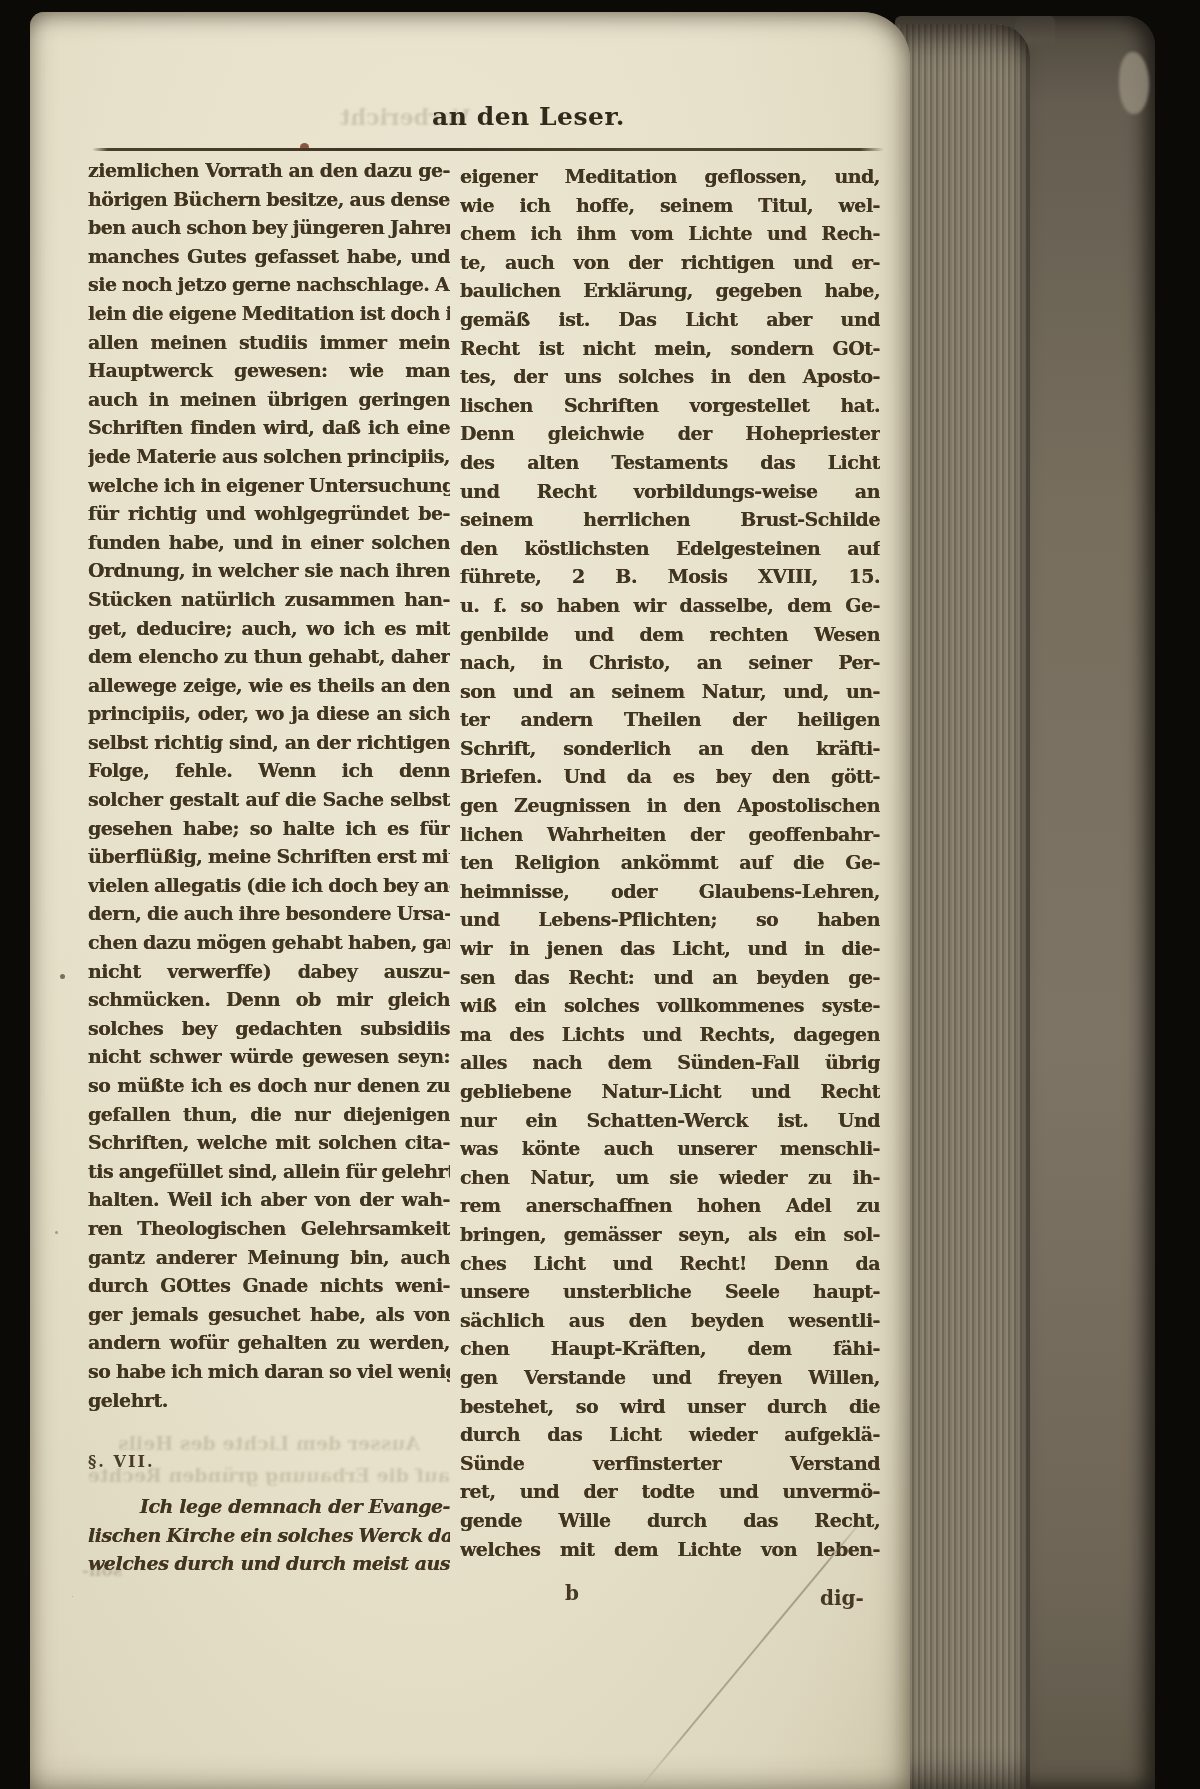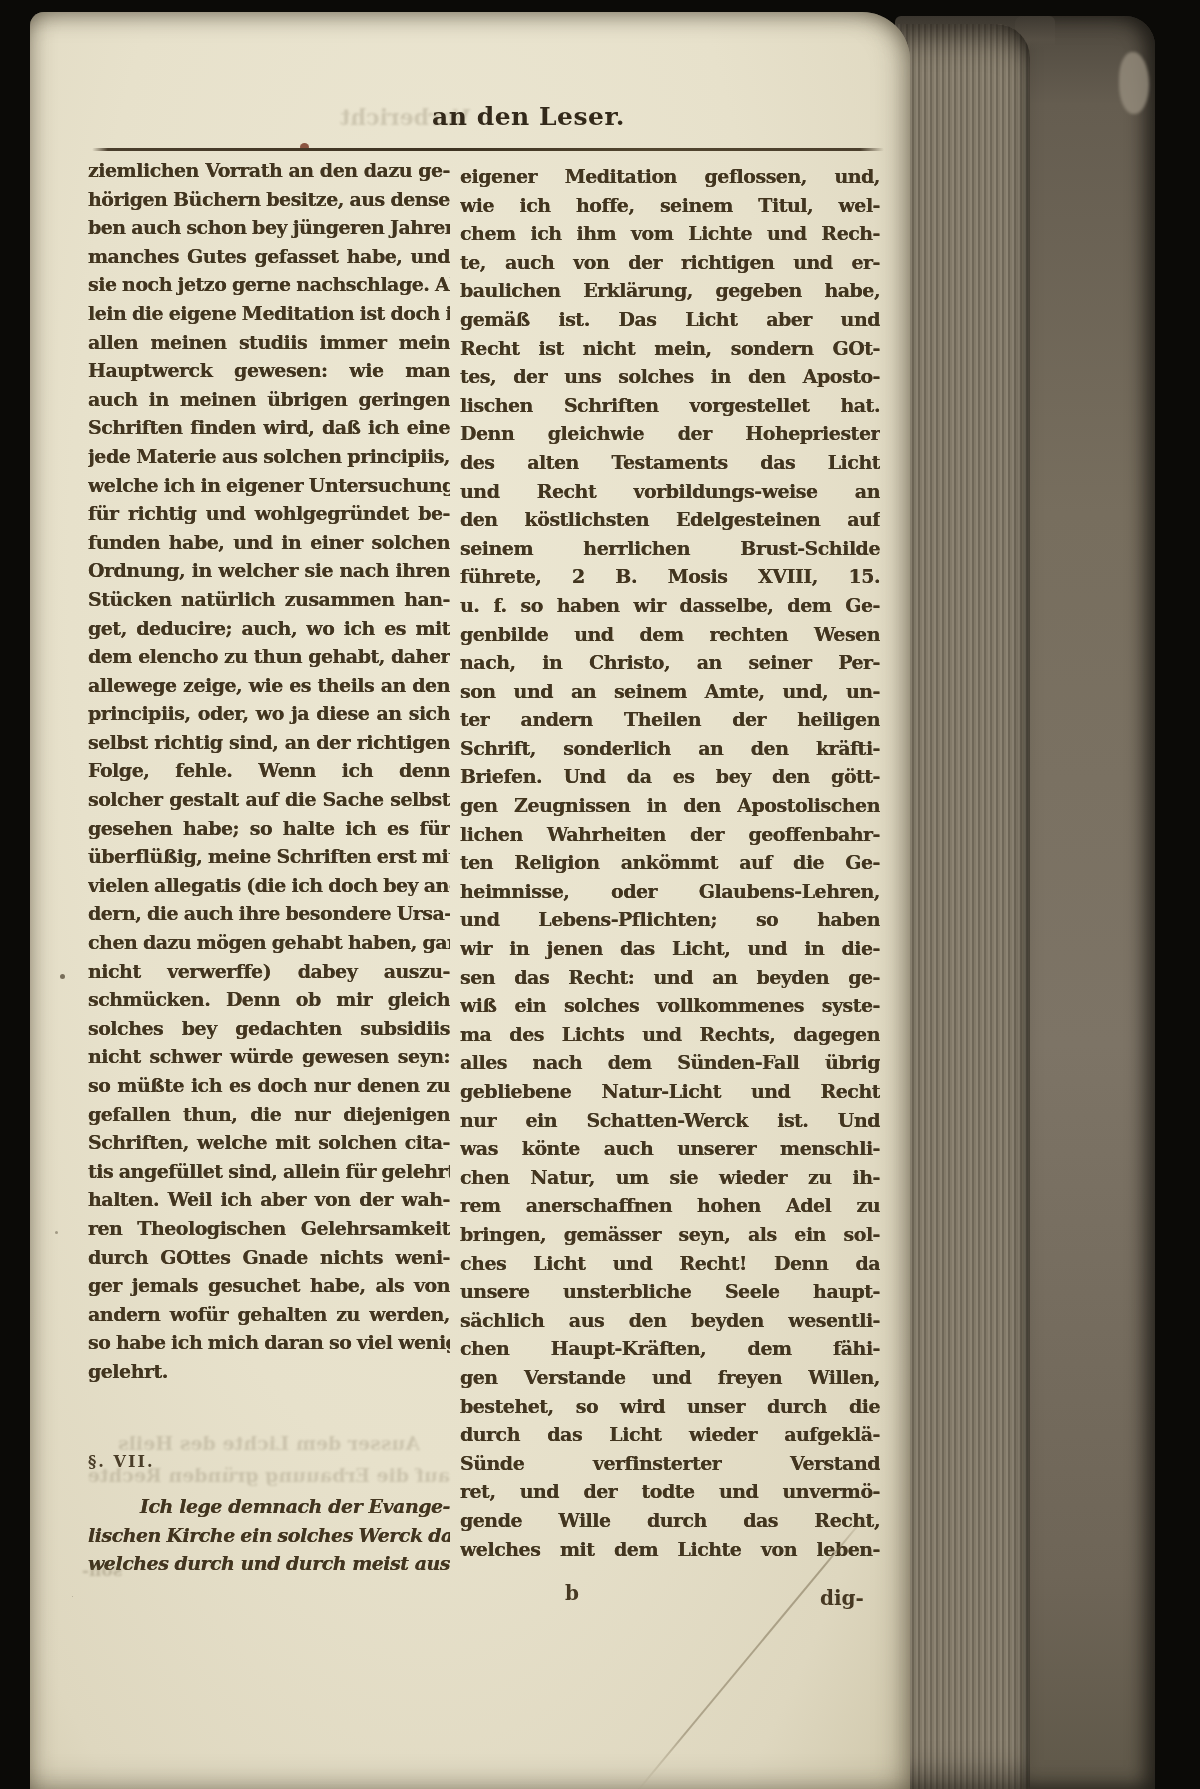--- a/index.html
+++ b/index.html
@@ -165,20 +165,21 @@
         <div class="line">nicht verwerffe) dabey auszu-</div>
         <div class="line">schmücken.  Denn ob mir gleich</div>
         <div class="line">solches bey gedachten subsidiis</div>
         <div class="line">nicht schwer würde gewesen seyn:</div>
         <div class="line">so müßte ich es doch nur denen zu</div>
         <div class="line">gefallen thun, die nur diejenigen</div>
         <div class="line">Schriften, welche mit solchen cita-</div>
         <div class="line">tis angefüllet sind, allein für gelehrt</div>
         <div class="line">halten.  Weil ich aber von der wah-</div>
         <div class="line">ren Theologischen Gelehrsamkeit</div>
+        <div class="line">gantz anderer Meinung bin, auch</div>
         <div class="line">durch GOttes Gnade nichts weni-</div>
         <div class="line">ger jemals gesuchet habe, als von</div>
         <div class="line">andern wofür gehalten zu werden,</div>
         <div class="line">so habe ich mich daran so viel weniger</div>
         <div class="line">gelehrt.</div>
       </div>
 
     <div class="ghost ghost-mid-1">Ausser dem Lichte des Heils</div>
     <div class="ghost ghost-mid-2">auf die Erbauung gründen Rechte</div>
 
@@ -196,27 +197,27 @@
         <div class="line">chem ich ihm vom Lichte und Rech-</div>
         <div class="line">te, auch von der richtigen und er-</div>
         <div class="line">baulichen Erklärung, gegeben habe,</div>
         <div class="line">gemäß ist.  Das Licht aber und</div>
         <div class="line">Recht ist nicht mein, sondern GOt-</div>
         <div class="line">tes, der uns solches in den Aposto-</div>
         <div class="line">lischen Schriften vorgestellet hat.</div>
         <div class="line">Denn gleichwie der Hohepriester</div>
         <div class="line">des alten Testaments das Licht</div>
         <div class="line">und Recht vorbildungs-weise an</div>
+        <div class="line">seinem herrlichen Brust-Schilde</div>
         <div class="line">den köstlichsten Edelgesteinen auf</div>
-        <div class="line">seinem herrlichen Brust-Schilde</div>
         <div class="line">führete, 2 B. Mosis XVIII, 15.</div>
         <div class="line">u. f. so haben wir dasselbe, dem Ge-</div>
         <div class="line">genbilde und dem rechten Wesen</div>
         <div class="line">nach, in Christo, an seiner Per-</div>
-        <div class="line">son und an seinem Amte, und, un-</div>
+        <div class="line">son und an seinem Natur, und, un-</div>
         <div class="line">ter andern Theilen der heiligen</div>
         <div class="line">Schrift, sonderlich an den kräfti-</div>
         <div class="line">Briefen.  Und da es bey den gött-</div>
         <div class="line">gen Zeugnissen in den Apostolischen</div>
         <div class="line">lichen Wahrheiten der geoffenbahr-</div>
         <div class="line">ten Religion ankömmt auf die Ge-</div>
         <div class="line">heimnisse, oder Glaubens-Lehren,</div>
         <div class="line">und Lebens-Pflichten; so haben</div>
         <div class="line">wir in jenen das Licht, und in die-</div>
         <div class="line">sen das Recht: und an beyden ge-</div>

